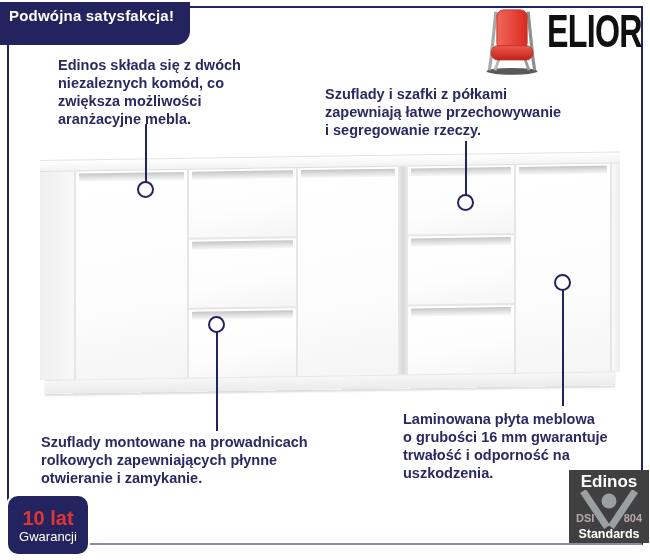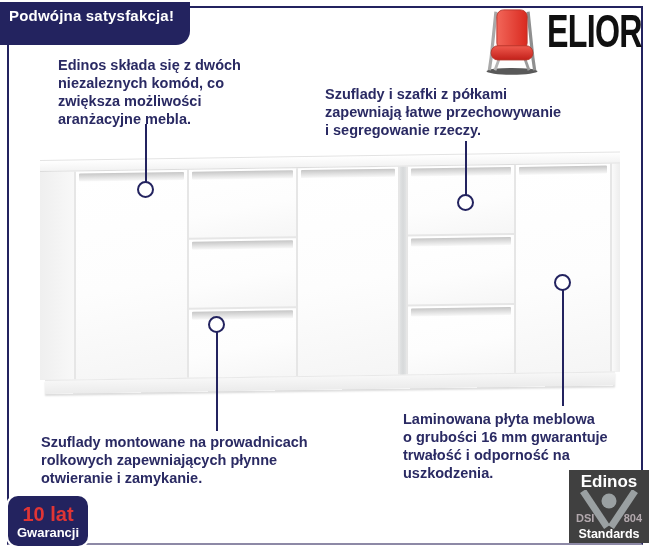--- a/index.html
+++ b/index.html
@@ -76,26 +76,26 @@
   .groove{
     position:absolute;top:2px;left:3px;right:3px;height:8px;border-radius:1px;
     background:linear-gradient(180deg,#c6c6c6 0%,#e2e2e2 55%,#f8f8f8 100%);
   }
   .plinth{
     height:13px;margin:0 5px;background:linear-gradient(#f7f7f7,#ebebeb);
     box-shadow:0 2px 2px rgba(0,0,0,.14);border-top:1px solid #e8e8e8;
   }
   
   .warranty{
-    position:absolute;left:8px;top:496px;width:80px;height:50px;z-index:8;
+    position:absolute;left:8px;top:496px;width:80px;height:58px;z-index:8;
     background:#23235f;border-radius:10px;box-shadow:0 0 0 2px #ffffff;
     display:flex;flex-direction:column;align-items:center;justify-content:center;
   }
   .warranty .w1{color:#e03535;font-weight:bold;font-size:20px;line-height:22px;}
-  .warranty .w2{color:#ffffff;font-weight:bold;font-size:13px;line-height:15px;}
+  .warranty .w2{color:#ffffff;font-weight:normal;font-size:13px;line-height:15px;}
   
   .edinos{
     position:absolute;left:563px;top:470px;width:80px;height:73px;z-index:8;
     background:#404040;overflow:hidden;margin-left:6px;
   }
   .edinos .eb{position:absolute;top:2px;left:0;right:0;text-align:center;color:#ffffff;font-weight:bold;font-size:17px;}
   .edinos svg{position:absolute;left:8px;top:20px;width:64px;height:40px;}
   .edinos .code{position:absolute;top:42px;color:#b3a9ae;font-weight:bold;font-size:11px;}
   .edinos .cl{left:7px;}
   .edinos .cr{right:7px;}

